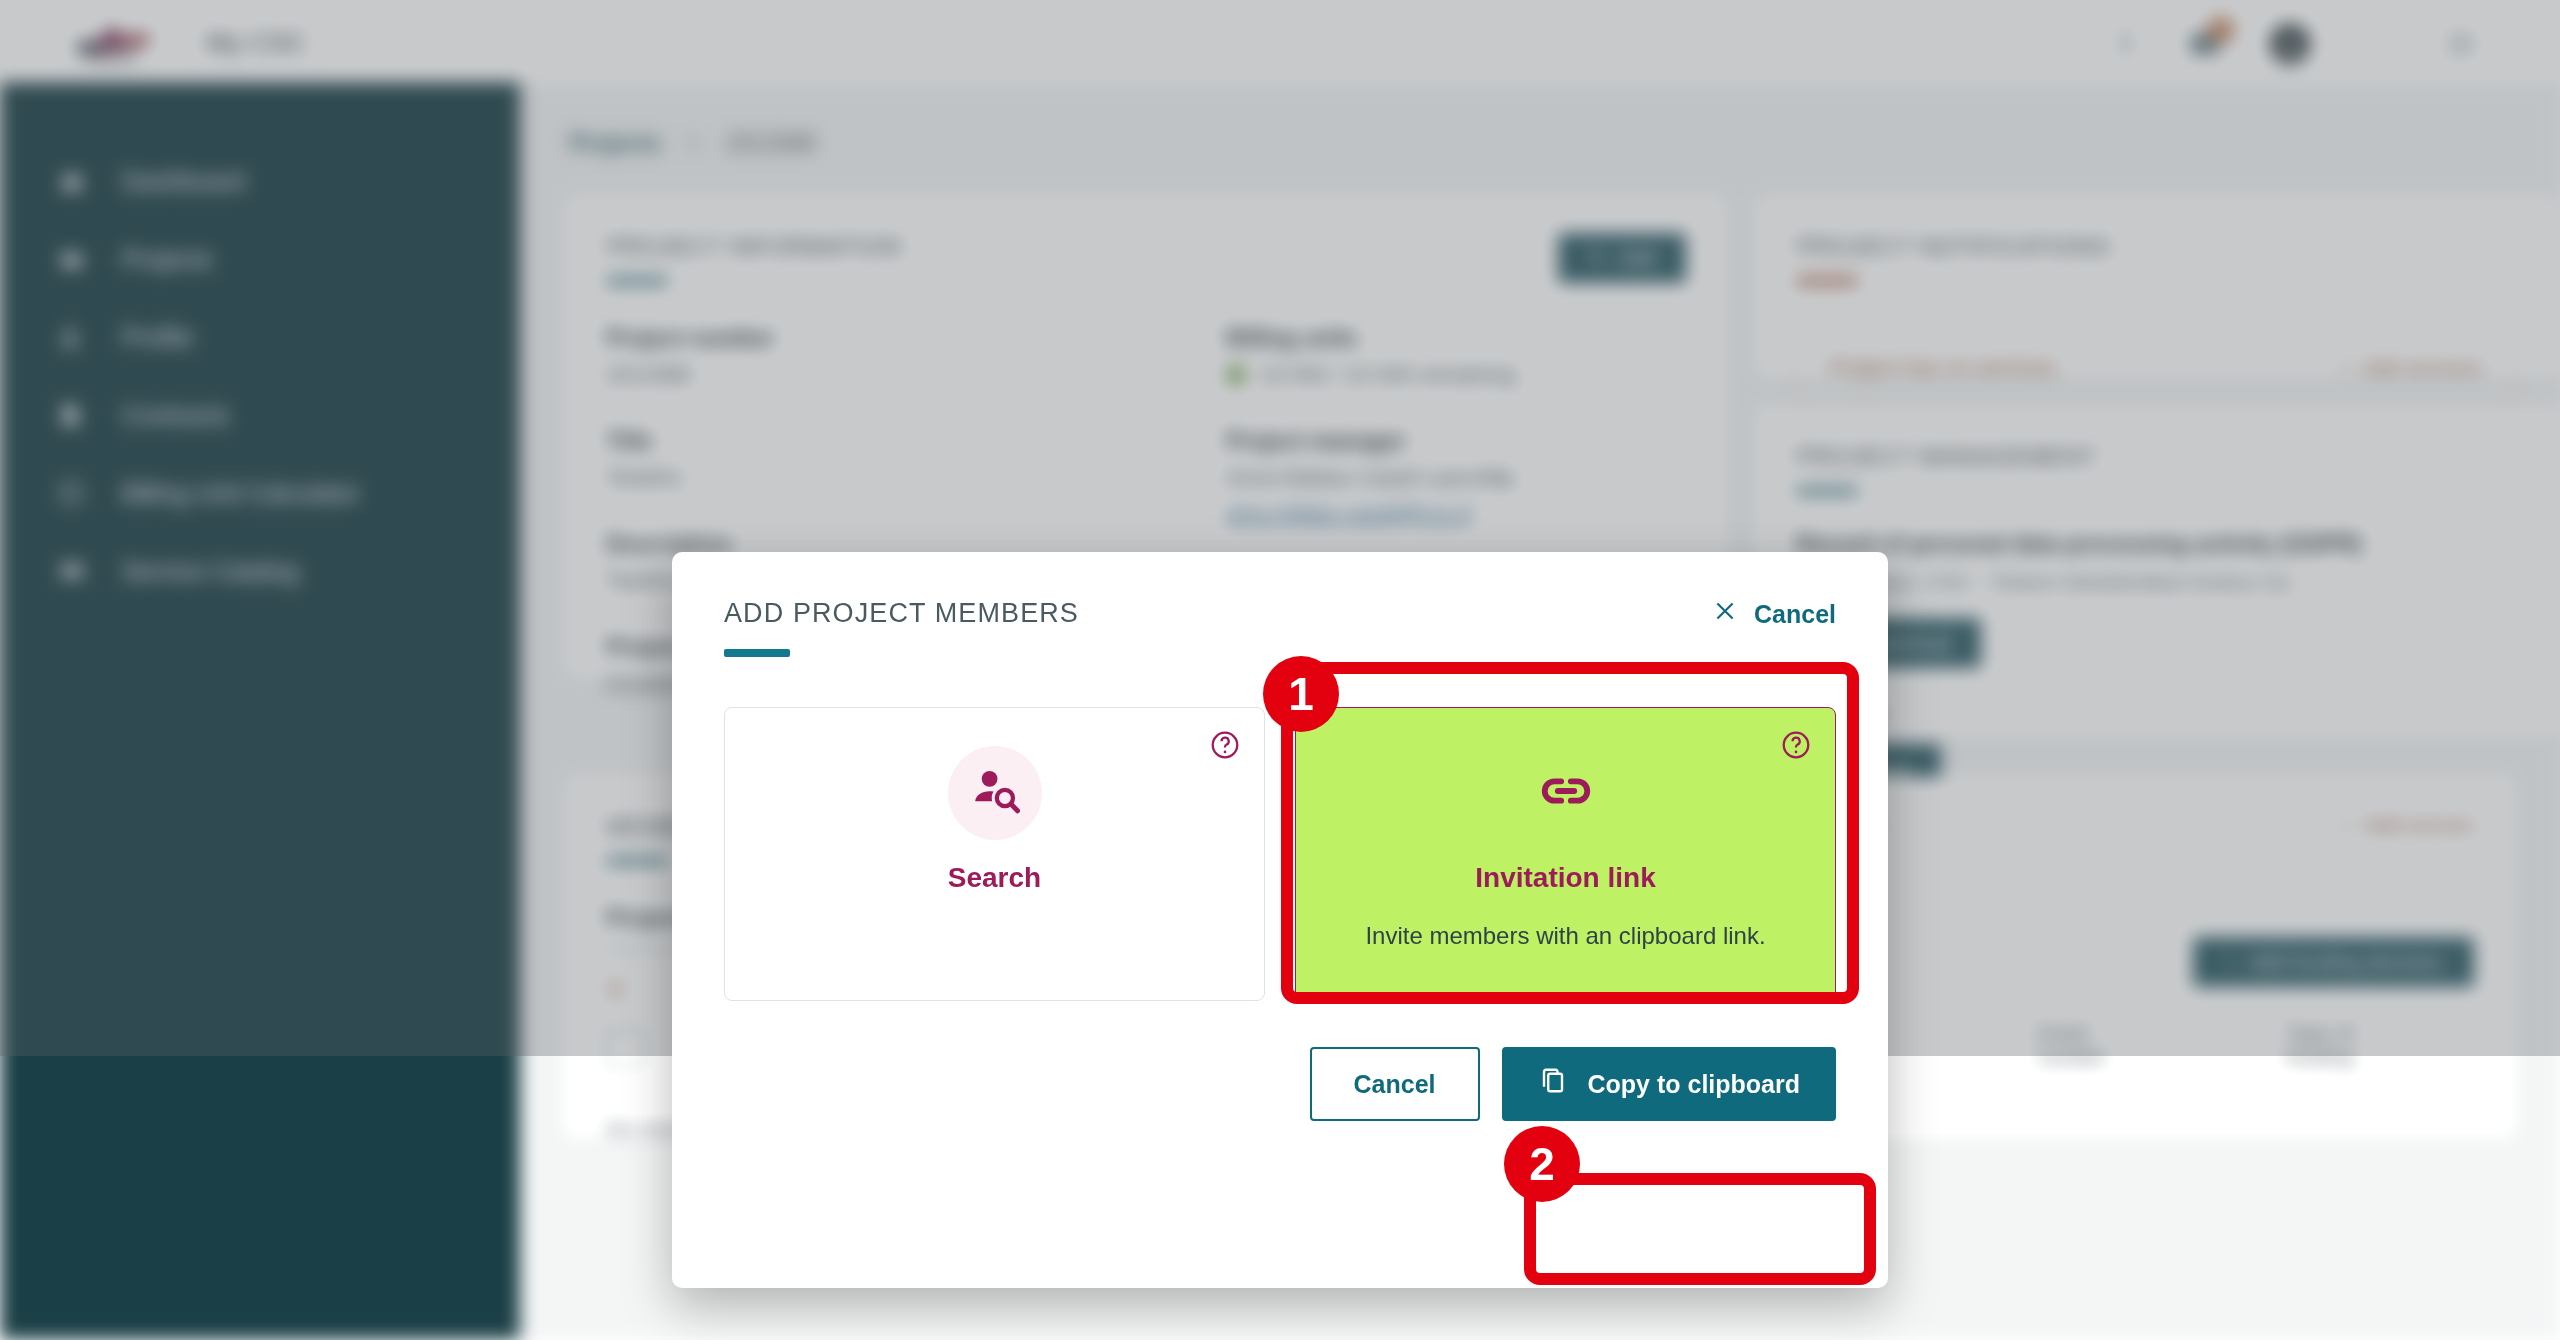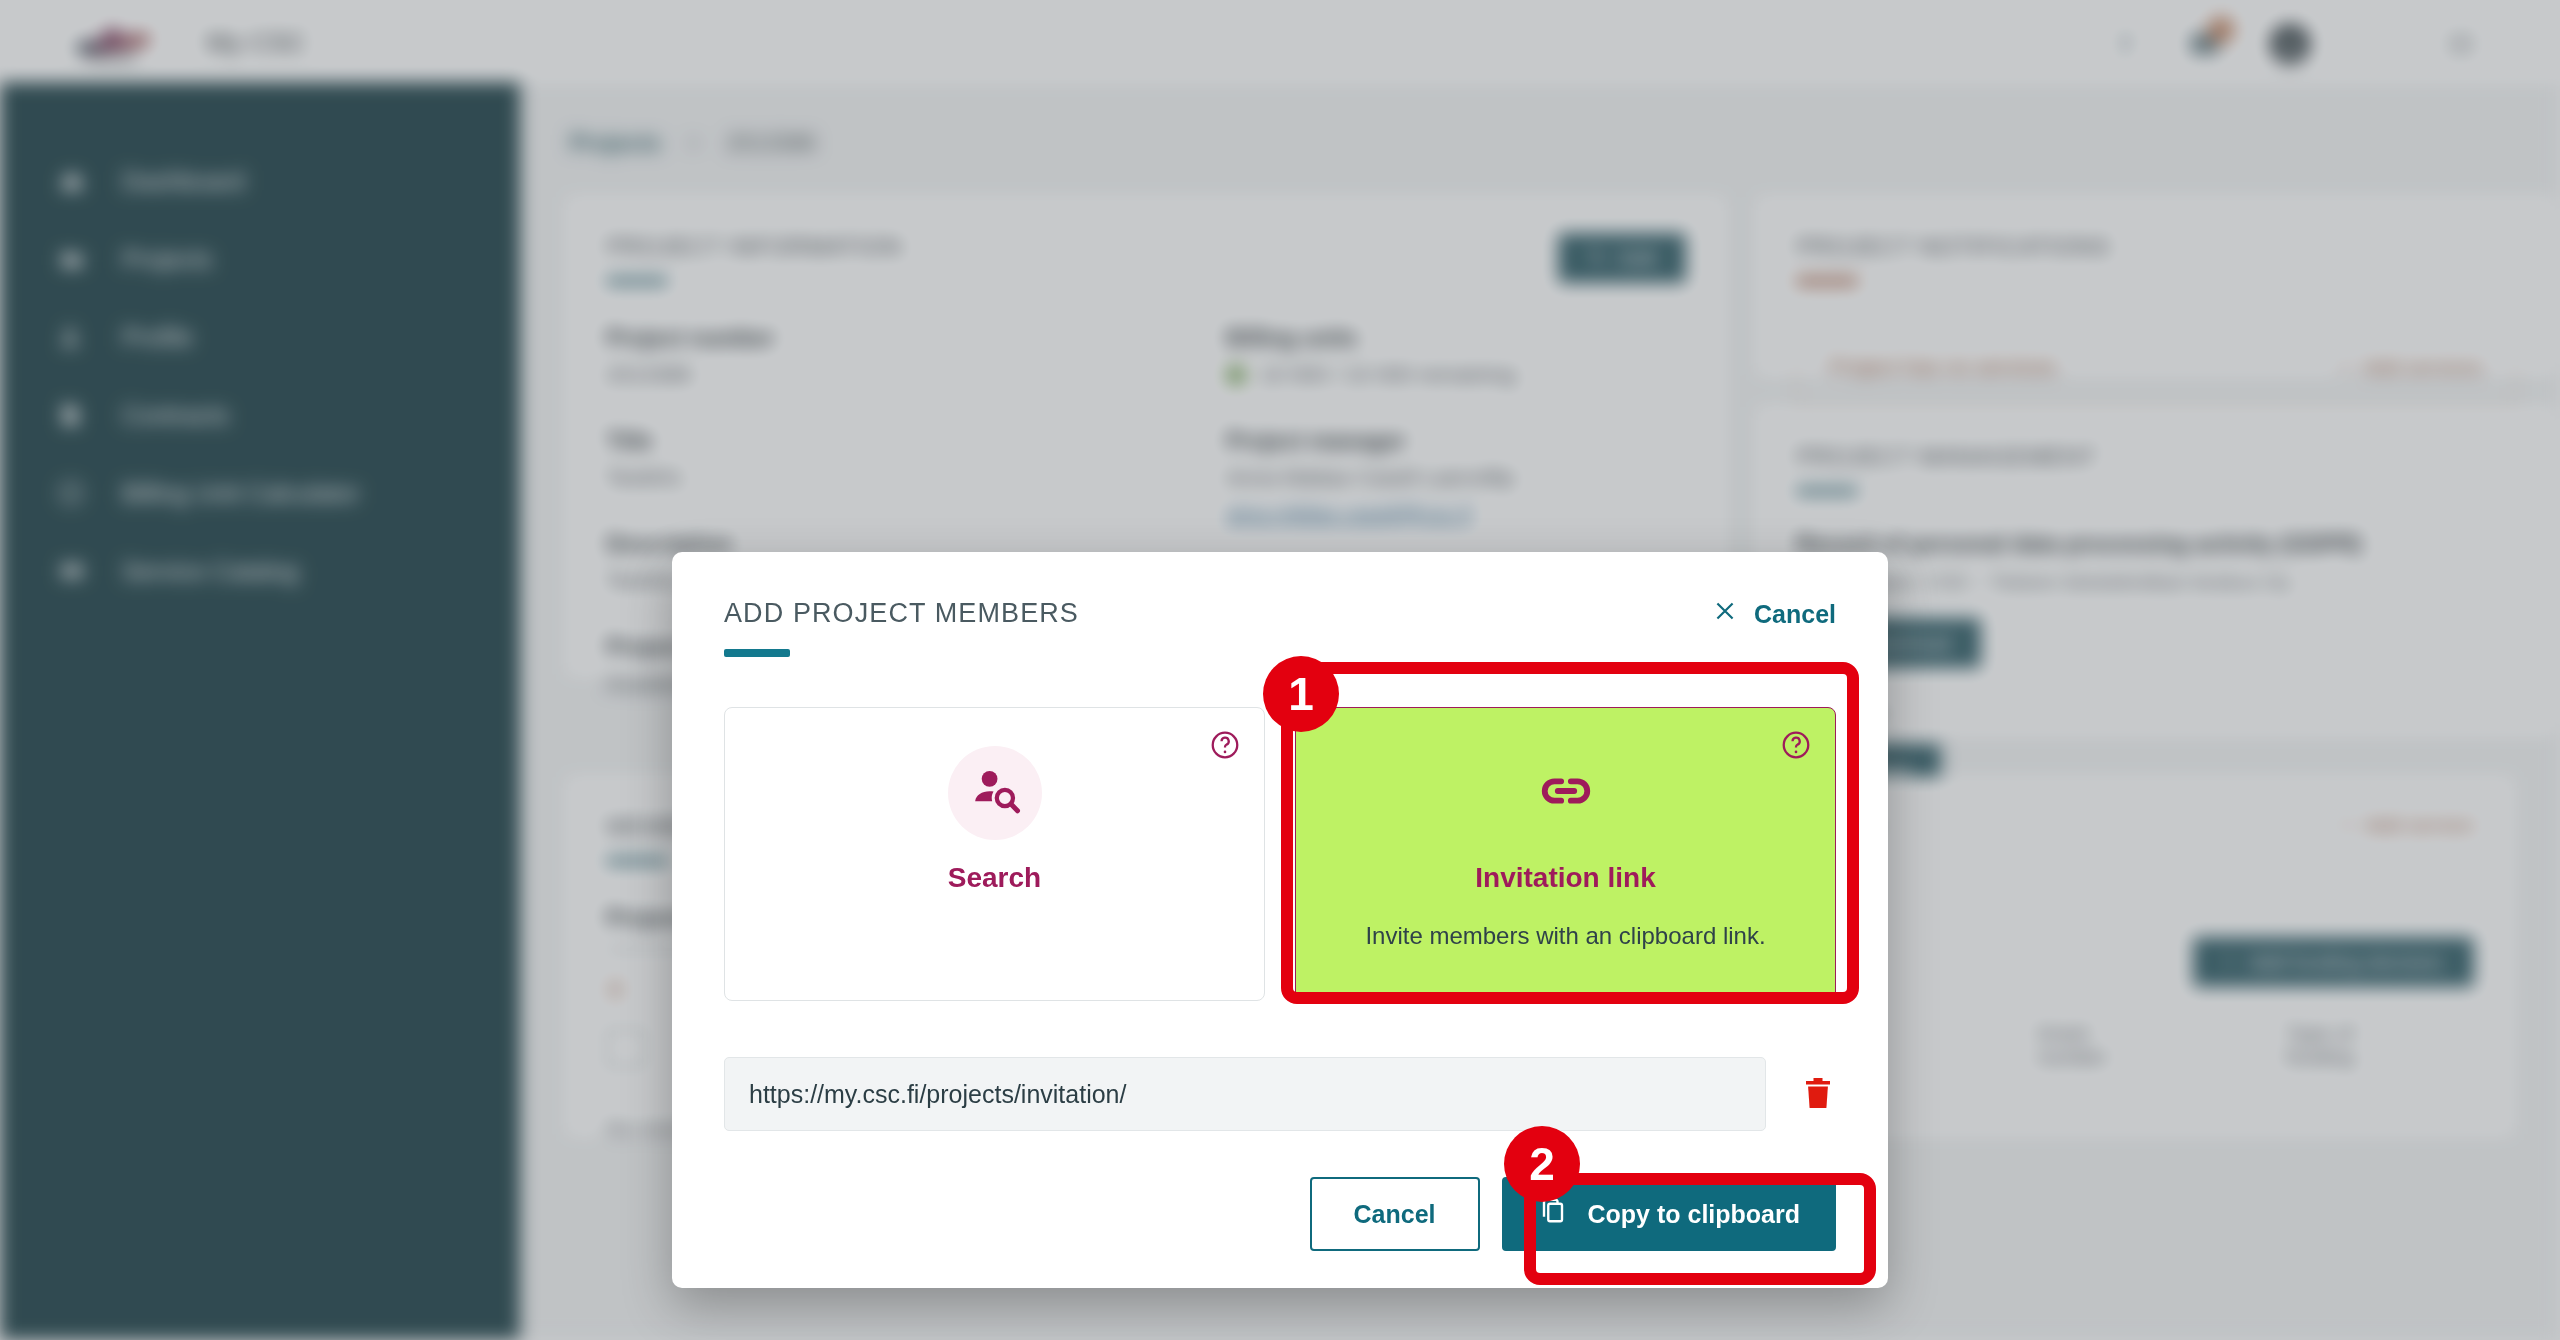--- a/index.html
+++ b/index.html
@@ -1,21 +1,21 @@
 <!DOCTYPE html>
 <html><head>
 <meta charset="utf-8">
 <style>
   * { box-sizing: border-box; margin: 0; padding: 0; }
   html, body {
     width: 2560px; height: 1340px;
     font-family: "Liberation Sans", sans-serif;
     overflow: hidden; background: #ffffff;
   }
-  #root { position: relative; width: 2560px; height: 1340px; }
+  #root { position: relative; width: 2560px; height: 1056px; }
 
   
   .bg-app {
     position: absolute; inset: 0;
     filter: blur(9px) saturate(0.55) brightness(1.02);
     -webkit-filter: blur(9px) saturate(0.55) brightness(1.02);
   }
   .app-topbar {
     position: absolute; left: 0; top: 0; width: 2560px; height: 88px;
     background: #ffffff; border-bottom: 1px solid #e3e6e8;
@@ -437,31 +437,20 @@
               <path d="M14 8h2.8a4 4 0 0 1 0 8H14"></path>
               <path d="M8.6 12h6.8"></path>
             </svg>
           </span>
         </div>
         <div class="opt-name">Invitation link</div>
         <div class="opt-desc">Invite members with an clipboard link.</div>
       </div>
     </div>
 
-    <div class="url-row">
-      <input class="url-input" type="text" value="https://my.csc.fi/projects/invitation/" style="">
-      <button class="trash-btn">
-        <span>
-          <svg width="36" height="40" viewBox="0 0 24 24" fill="#e01b0f">
-            <path d="M9 2h6v2h5v2.4H4V4h5z"></path>
-            <path d="M5.4 7.6h13.2l-1 14.4H6.4z"></path>
-          </svg>
-        </span>
-      </button>
-    </div>
 
     <div class="action-row">
       <button class="btn-cancel">Cancel</button>
       <button class="btn-copy">
         <span>
           <svg width="30" height="32" viewBox="0 0 24 24" fill="none" stroke="#ffffff" stroke-width="1.9">
             <rect x="8.2" y="6.2" width="11" height="14" rx="1.4"></rect>
             <path d="M15.6 6.2V4.4A1.4 1.4 0 0 0 14.2 3H6.2A1.4 1.4 0 0 0 4.8 4.4v12.1"></path>
           </svg>
         </span>

